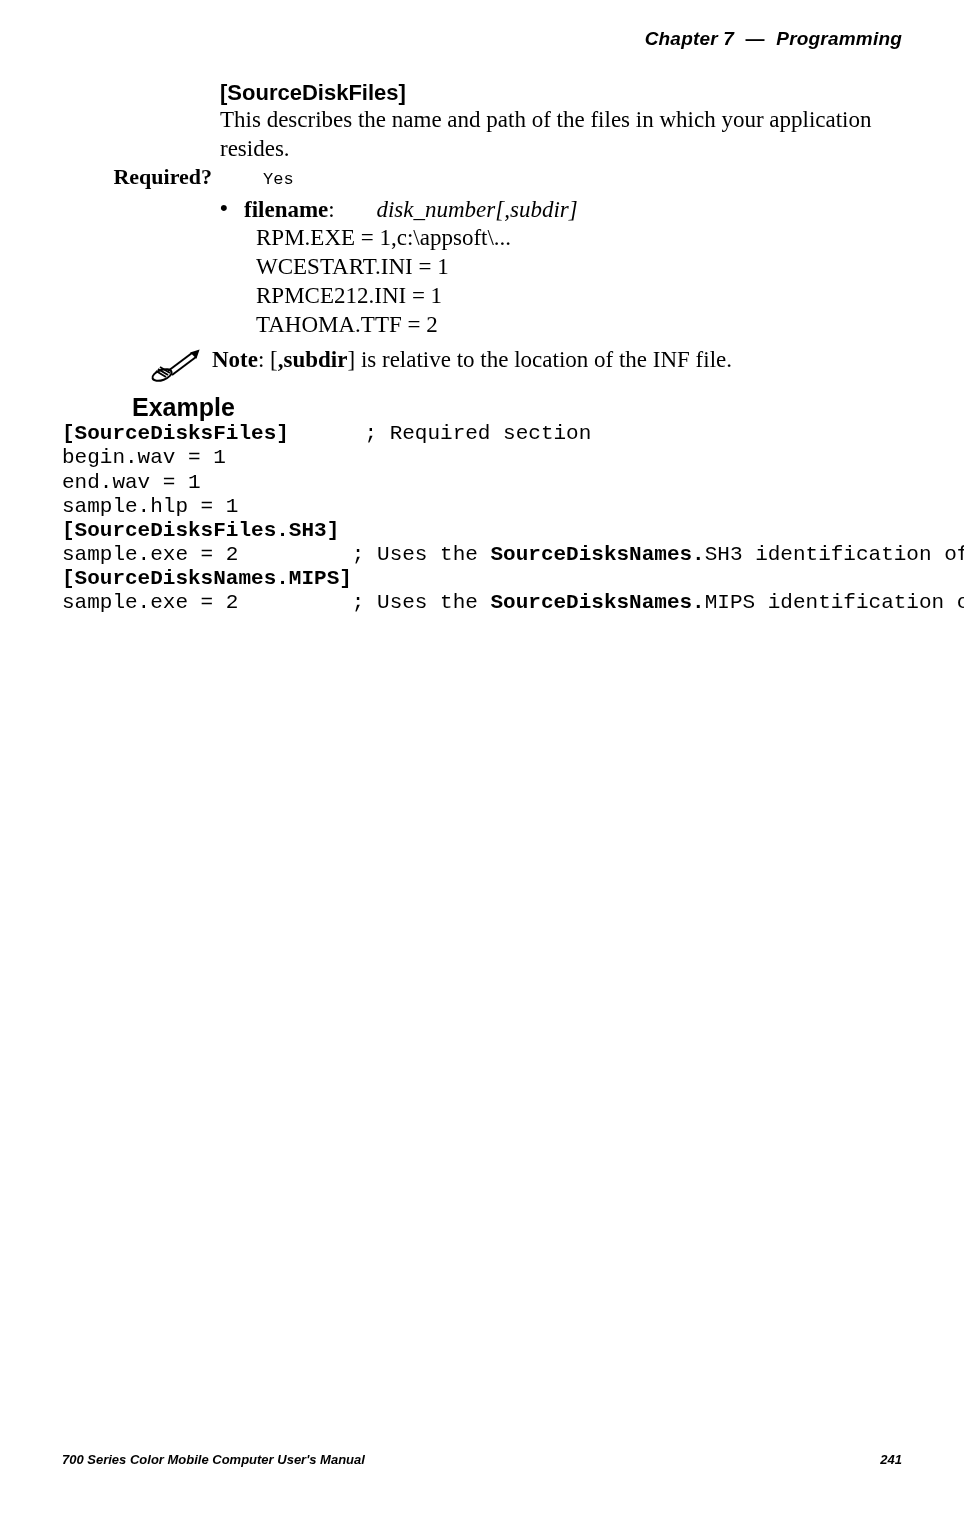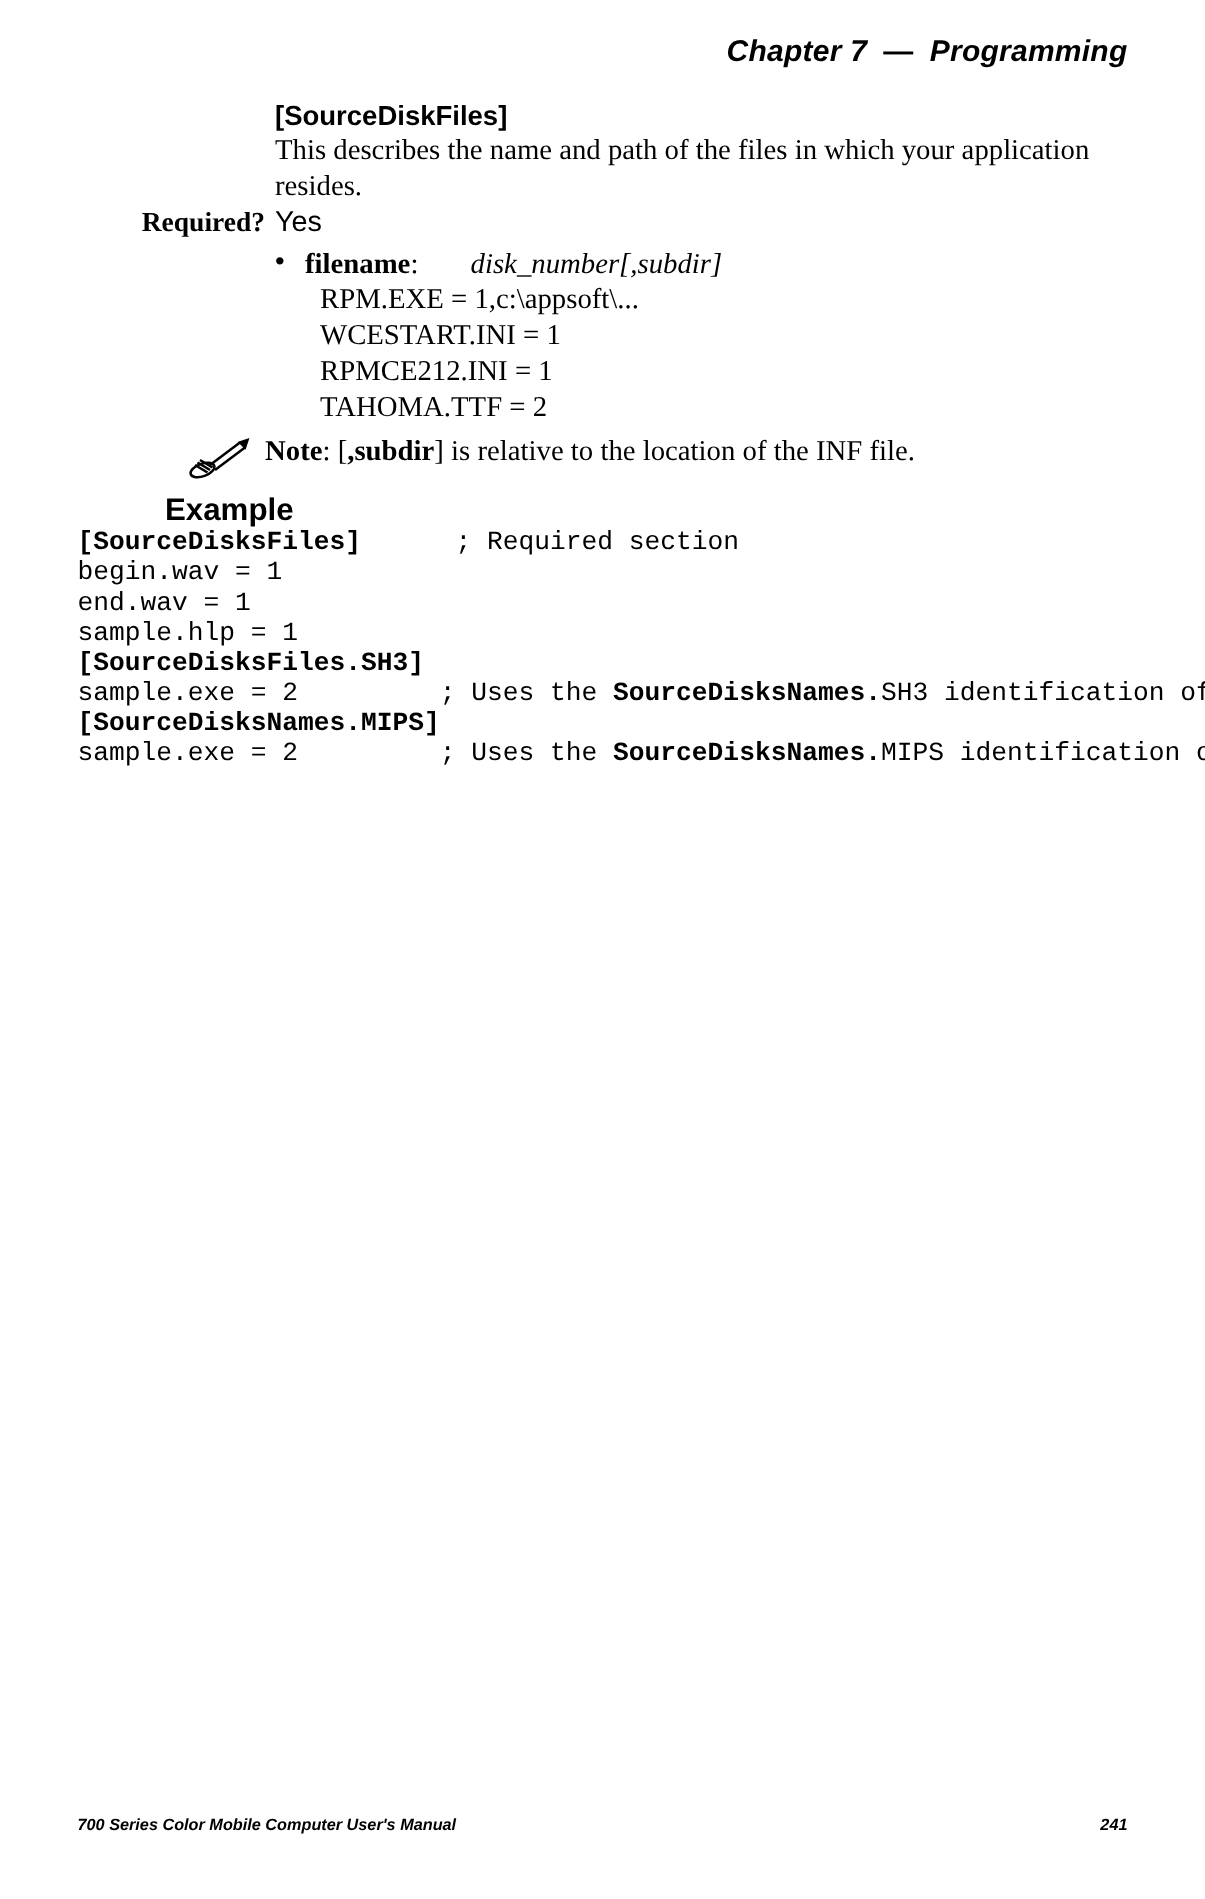--- a/index.html
+++ b/index.html
@@ -19,21 +19,21 @@
     height: 1519px;
     box-sizing: border-box;
   }
   .running-header {
     position: absolute;
     top: 28px;
     right: 62px;
     font-family: "Trebuchet MS", "Arial Black", Arial, sans-serif;
     font-weight: bold;
     font-style: italic;
-    font-size: 24px;
+    font-size: 19px;
     letter-spacing: 0.2px;
   }
   .running-header .sep { margin: 0 6px; font-style: normal; }
   .main {
     position: absolute;
     left: 62px;
     right: 62px;
     top: 80px;
   }
   .heading {
@@ -47,32 +47,33 @@
     margin-left: 158px;
     font-family: "Garamond", Georgia, 'Times New Roman', serif;
     font-size: 23px;
     line-height: 1.25;
     margin-bottom: 0;
   }
   .row {
     display: flex;
     align-items: baseline;
     margin-bottom: 6px;
+    gap: 43px;
   }
   .row .label {
     width: 150px;
     text-align: right;
     padding-right: 8px;
     font-family: "Garamond", Georgia, 'Times New Roman', serif;
     font-weight: bold;
     font-size: 22px;
   }
   .row .val {
-    font-family: Liberation Sans, sans-serif;
-    font-size: 23px;
+    font-family: Liberation Mono, monospace;
+    font-size: 17px;
   }
   .bullet-block {
     margin-left: 158px;
     font-family: "Garamond", Georgia, 'Times New Roman', serif;
     font-size: 23px;
     line-height: 1.25;
   }
   .bullet-line1 { display:flex; }
   .bullet-dot { width: 24px; font-family: Arial, sans-serif; font-size: 22px; line-height: 1.1; }
   .bullet-body { flex:1; }

